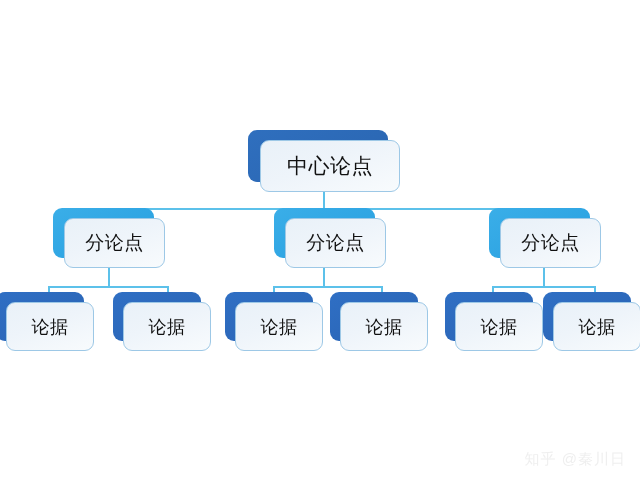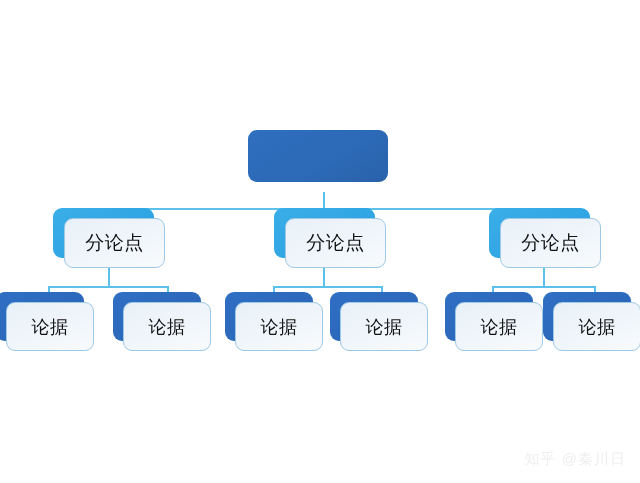--- a/index.html
+++ b/index.html
@@ -150,20 +150,23 @@
     <div class="conn conn-v" style="left:381px; top:286px; height:12px;"></div>
 
     <div class="conn conn-v" style="left:543px; top:268px; height:18px;"></div>
     <div class="conn conn-h" style="left:492px; top:286px; width:104px;"></div>
     <div class="conn conn-v" style="left:492px; top:286px; height:12px;"></div>
     <div class="conn conn-v" style="left:594px; top:286px; height:12px;"></div>
   </div>
 
   <div class="node node-root">
     <div class="node-shadow"></div>
+    <div class="node-face">
+      <span class="node-label">中心论点</span>
+    </div>
   </div>
 
   <div class="node node-branch node-branch-1">
     <div class="node-shadow"></div>
     <div class="node-face">
       <span class="node-label">分论点</span>
     </div>
   </div>
 
   <div class="node node-branch node-branch-2">

